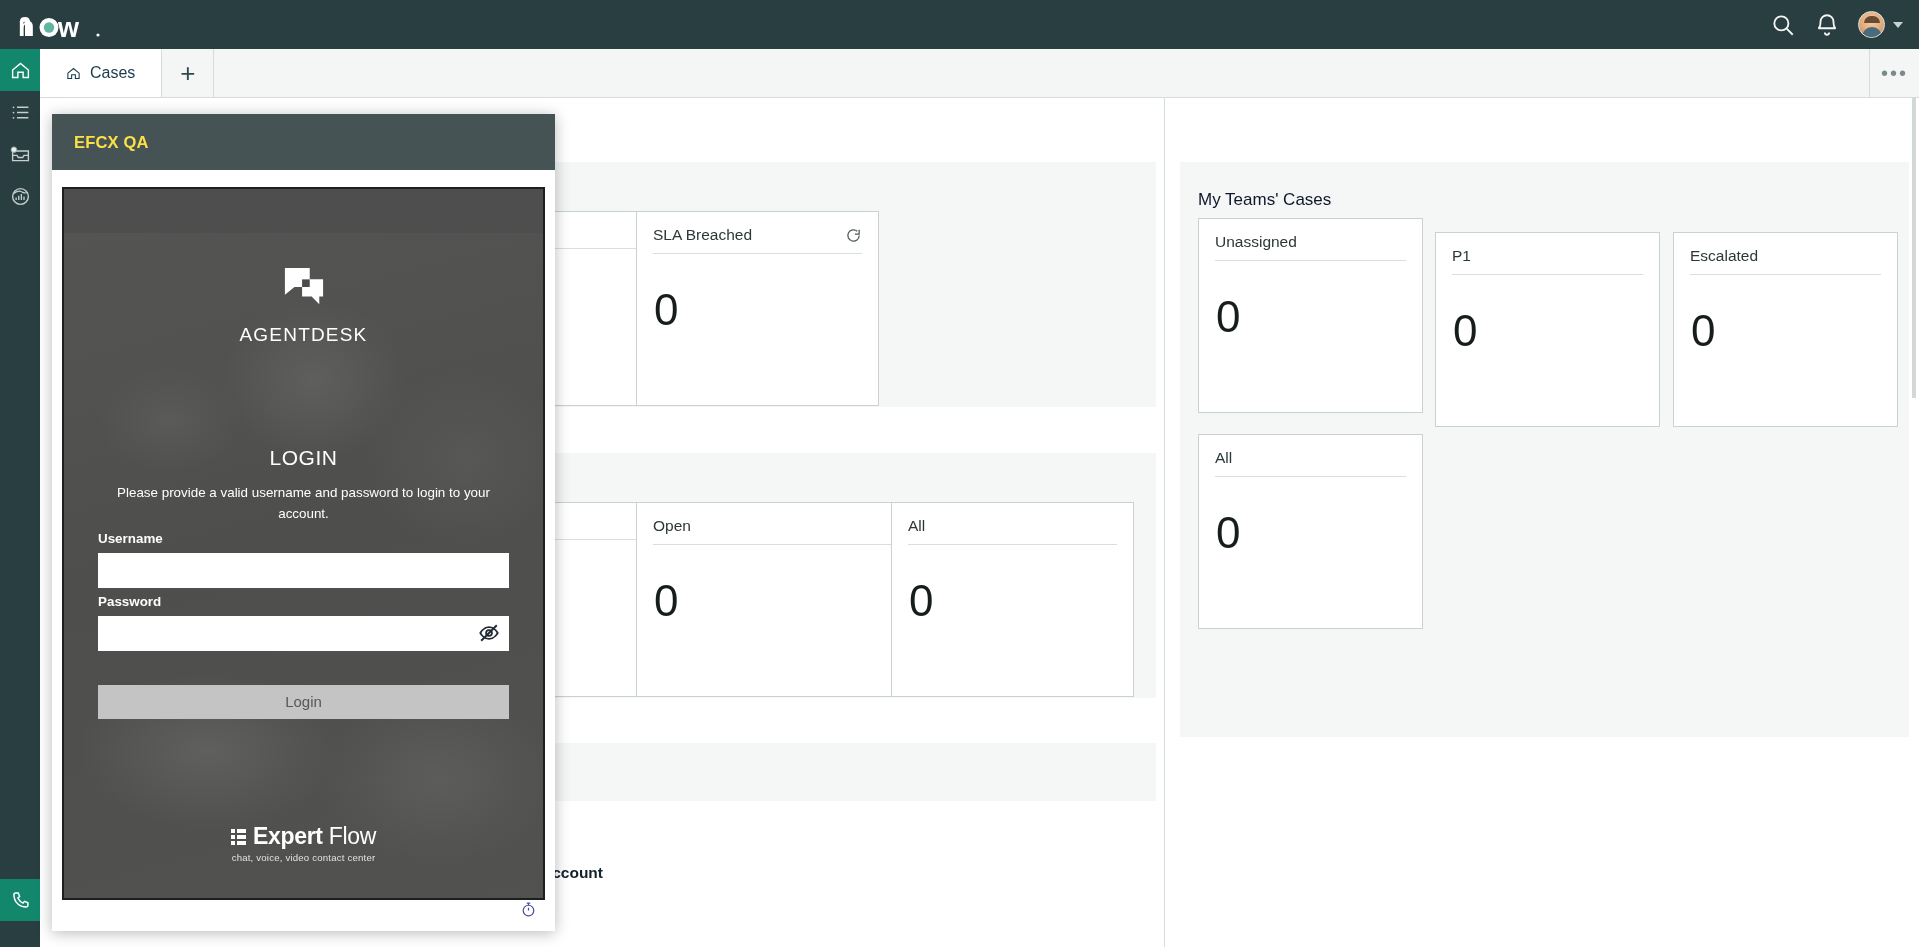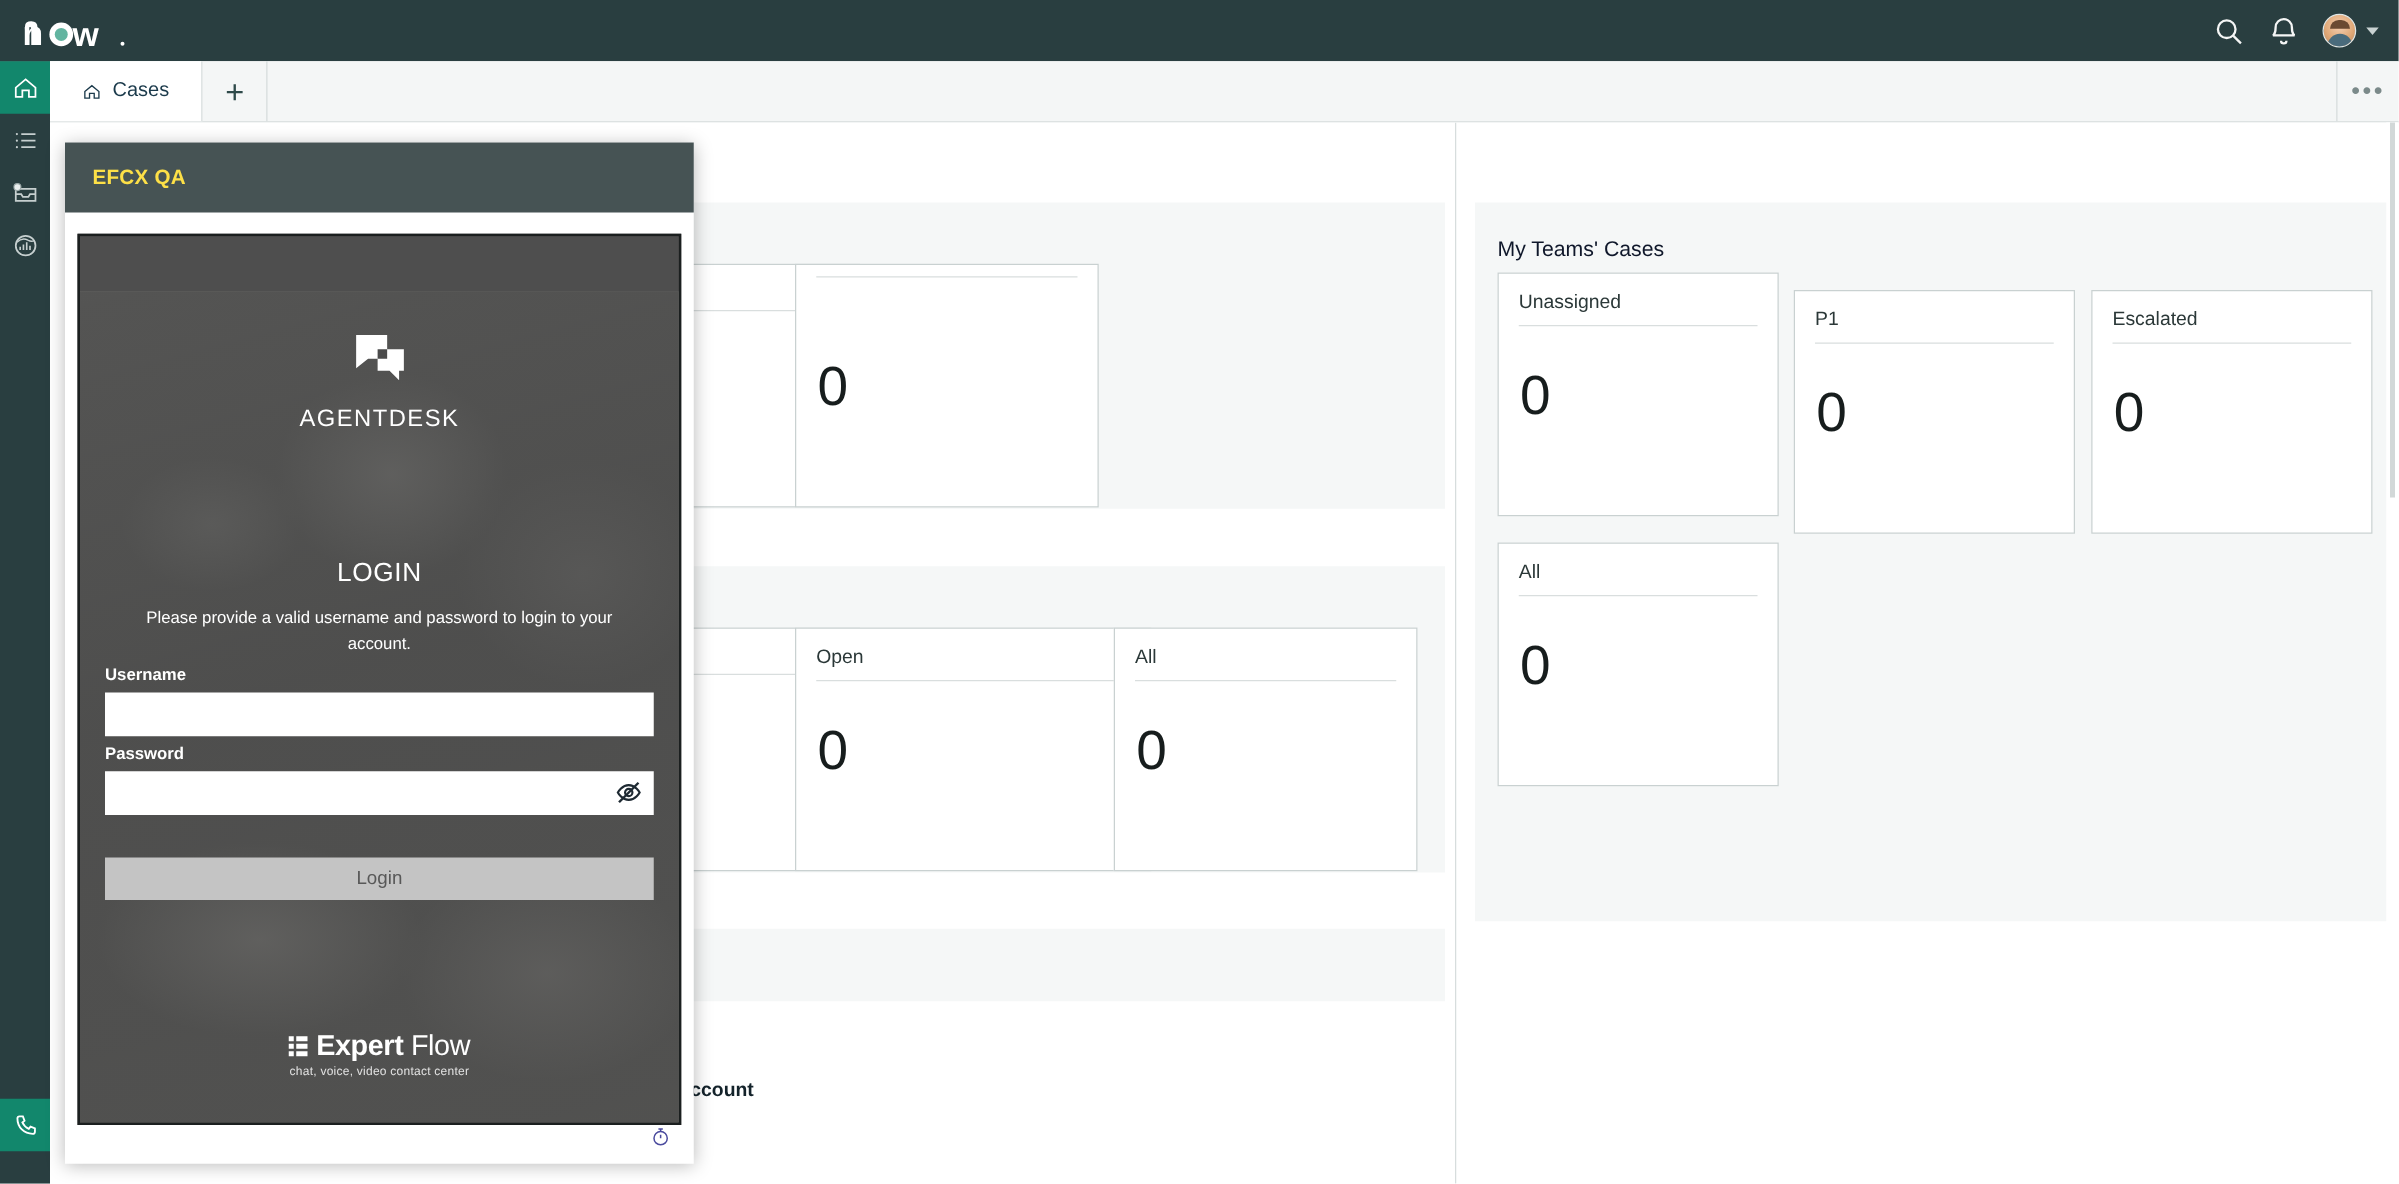--- a/index.html
+++ b/index.html
@@ -146,21 +146,21 @@
     position: relative; height: 665px;
     background:
       linear-gradient(rgba(74,74,74,.80), rgba(74,74,74,.80)),
       radial-gradient(ellipse 120px 90px at 22% 28%, #9a9a94 0%, transparent 60%),
       radial-gradient(ellipse 150px 130px at 52% 22%, #b3b2ab 0%, transparent 62%),
       radial-gradient(ellipse 170px 150px at 84% 34%, #8e8d88 0%, transparent 60%),
       radial-gradient(ellipse 200px 120px at 30% 78%, #b7b5ad 0%, transparent 65%),
       radial-gradient(ellipse 190px 140px at 78% 82%, #a9a7a0 0%, transparent 62%),
       linear-gradient(165deg, #7d7d78 0%, #5f5f5b 45%, #6e6e68 100%);
     overflow-y: auto; overflow-x: hidden;
-    padding: 0 20px;
+    padding: 0 34px;
   }
   .lg-body::-webkit-scrollbar { width: 10px; }
   .lg-body::-webkit-scrollbar-track { background: #ffffff; }
   .lg-body::-webkit-scrollbar-thumb { background: #a5a5a5; }
 
   .brand-block { text-align: center; padding-top: 33px; }
   .chat-ico { width: 46px; height: 42px; }
   .brand-name {
     color: #ffffff; font-size: 19px; letter-spacing: 1.2px; margin-top: 12px;
     font-weight: 400;
@@ -305,20 +305,27 @@
 
   <div class="canvas">
 
     <div class="panel" style="left:16px; top:64px; width:1100px; height:245px;">
 
       <div class="metric-card" style="position:absolute; left:436px; top:49px; width:196px; height:195px;">
         <div class="metric-rule" style="margin-top:36px;"></div>
       </div>
 
       <div class="metric-card" style="position:absolute; left:580px; top:49px; width:243px; height:195px;">
+        <div class="metric-head">
+          <span class="metric-label">SLA Breached</span>
+          <svg class="refresh-ico" viewBox="0 0 24 24" fill="none" stroke="#4c5a5a" stroke-width="1.8">
+            <path d="M20 12 a8 8 0 1 1 -2.6 -5.9"></path>
+            <polyline points="20,4 20,10 14,10" fill="none"></polyline>
+          </svg>
+        </div>
         <div class="metric-rule"></div>
         <div class="metric-value">0</div>
       </div>
     </div>
 
     <div class="panel" style="left:16px; top:355px; width:1100px; height:245px;">
       <div class="metric-card" style="position:absolute; left:436px; top:49px; width:196px; height:195px;">
         <div class="metric-rule" style="margin-top:36px;"></div>
       </div>
 

